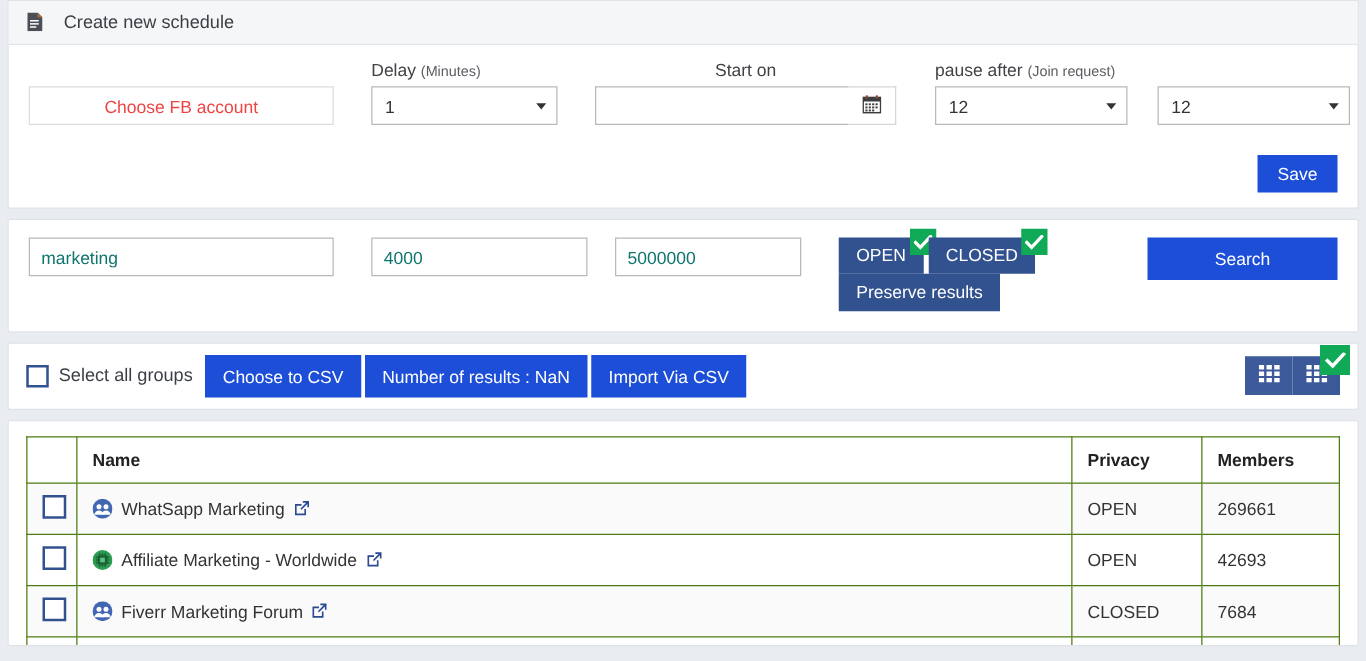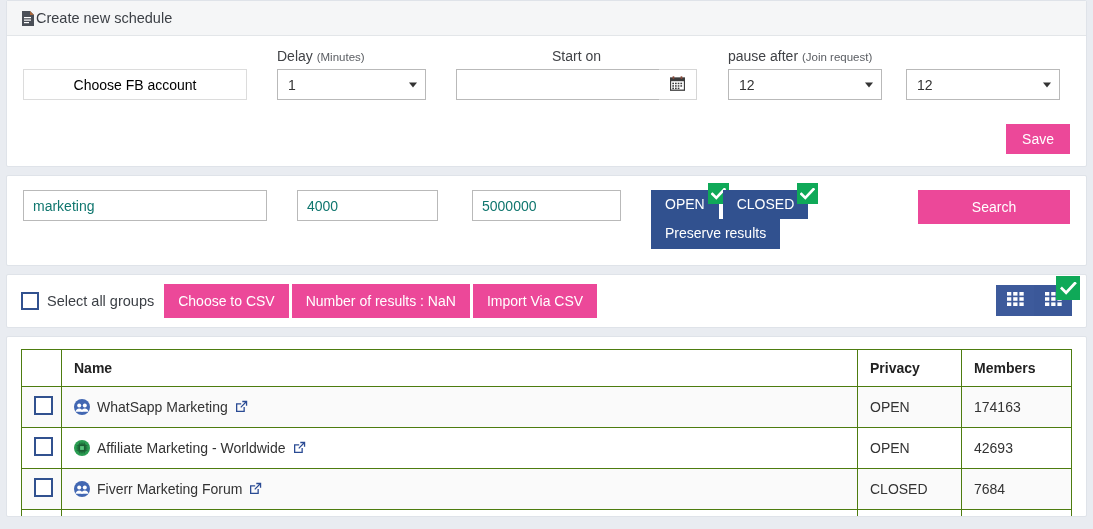--- a/index.html
+++ b/index.html
@@ -20,40 +20,40 @@
     border-radius: 2px;
     margin-bottom: 8px;
   }
 
   
   .panel-head {
     background: #f5f6f7;
     border-bottom: 1px solid #e3e6e9;
     padding: 9px 14px;
     display: flex;
-    align-items: flex-end;
-    gap: 2px;
+    align-items: flex-start;
+    gap: 17px;
     font-size: 14.5px;
     color: #3b3f45;
   }
   .doc-icon { display:inline-block; width: 13px; height: 15px; position: relative; }
   .doc-icon svg { display:block; }
 
   .sched-body { padding: 12px 16px 14px 16px; }
   .sched-row { display: flex; align-items: flex-end; gap: 0; }
   .fld { display: flex; flex-direction: column; }
   .fld-label {
     font-size: 14px; color: #404246; margin-bottom: 5px; white-space: nowrap;
   }
   .fld-label .unit { font-size: 11.5px; color: #5a5d62; }
 
   .btn-choose {
-    width: 224px; height: 31px;
+    width: 244px; height: 31px;
     background: #fff; border: 1px solid #dcdcdc;
-    font-size: 14px; color: #000000;
+    font-size: 14px; color: #ef4444;
     display: flex; align-items: center; justify-content: center;
     cursor: pointer;
   }
 
   .select-box {
     position: relative;
     height: 31px;
     background: #fff;
     border: 1px solid #b9b9b9;
     display: flex; align-items: center;
@@ -79,21 +79,21 @@
   .date-btn {
     width: 38px; height: 31px;
     border: 1px solid #d6d6d6; border-left: none;
     background: #fff;
     display: flex; align-items: center; justify-content: center;
     cursor: pointer;
   }
 
   .save-row { display: flex; justify-content: flex-end; padding: 10px 16px 12px 16px; }
   .btn-primary {
-    background: #ec4899; color: #fff; border: none;
+    background: #1d4ed8; color: #fff; border: none;
     font-size: 14px; cursor: pointer;
     font-family: "Liberation Sans", sans-serif;
   }
   .btn-save { padding: 7px 16px; }
 
   
   .search-body { padding: 14px 16px 16px 16px; display: flex; align-items: flex-start; }
   .txt-input {
     height: 31px; border: 1px solid #b9b9b9; background: #fff;
     padding: 0 9px; font-size: 14px; color: #0f766e; outline: none;
@@ -252,21 +252,21 @@
     </div>
 
     <div class="save-row">
       <button class="btn-primary btn-save">Save</button>
     </div>
   </div>
 
   <div class="panel">
     <div class="search-body">
       <input class="txt-input" style="width: 244px; margin-right: 30px;" type="text" value="marketing">
-      <input class="txt-input" style="width: 141px; margin-right: 34px;" type="text" value="4000">
+      <input class="txt-input" style="width: 173px; margin-right: 22px;" type="text" value="4000">
       <input class="txt-input" style="width: 149px; margin-right: 30px;" type="text" value="5000000">
 
       <div class="filter-col">
         <div class="filter-row">
           <button class="chip">
             <span>OPEN</span>
             <span class="check-badge">
               <svg width="15" height="12" viewBox="0 0 15 12">
                 <path d="M1.4 6.0 L5.3 9.9 L13.4 1.2" fill="none" stroke="#fff" stroke-width="2.6" stroke-linecap="square"></path>
               </svg>
@@ -381,21 +381,21 @@
               <span class="gname">WhatSapp Marketing</span>
               <span class="ext">
                 <svg width="13" height="13" viewBox="0 0 13 13">
                   <path d="M1 3.2h5.2v1.3H2.3v6.2h6.2V7.1h1.3v5.0H1z" fill="#2a4b94"></path>
                   <path d="M7.3 0.8H12.2V5.7h-1.3V3.1L6.2 7.8 5.3 6.9 9.9 2.2H7.3z" fill="#2a4b94"></path>
                 </svg>
               </span>
             </span>
           </td>
           <td>OPEN</td>
-          <td>174163</td>
+          <td>269661</td>
         </tr>
 
         <tr>
           <td>
             <span class="row-cb"></span>
           </td>
           <td>
             <span class="name-cell">
               <span class="gicon">
                 <svg width="16" height="16" viewBox="0 0 16 16">

